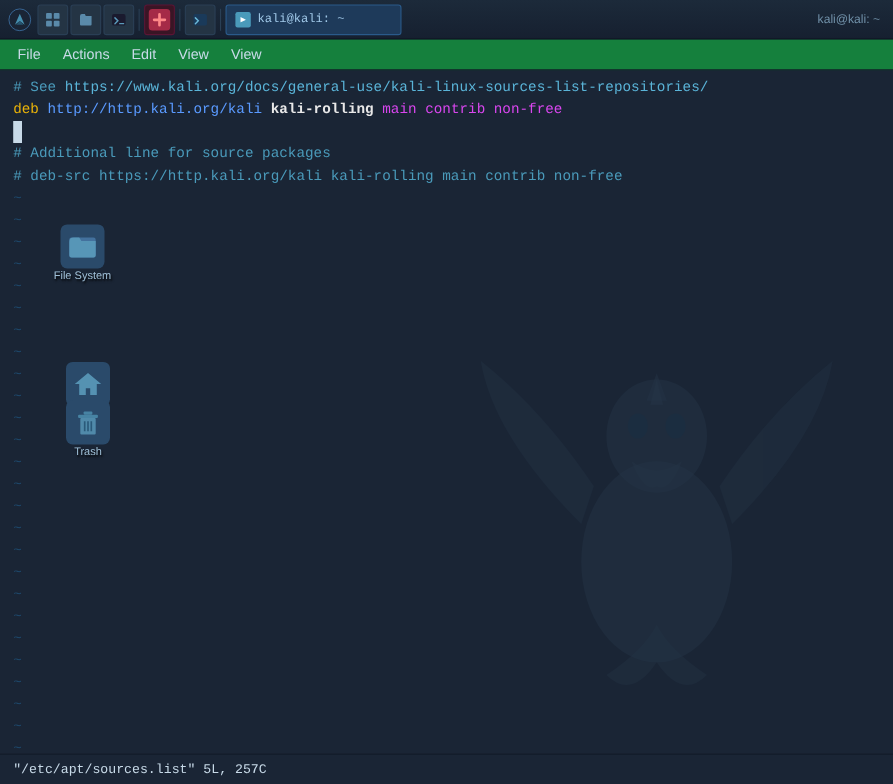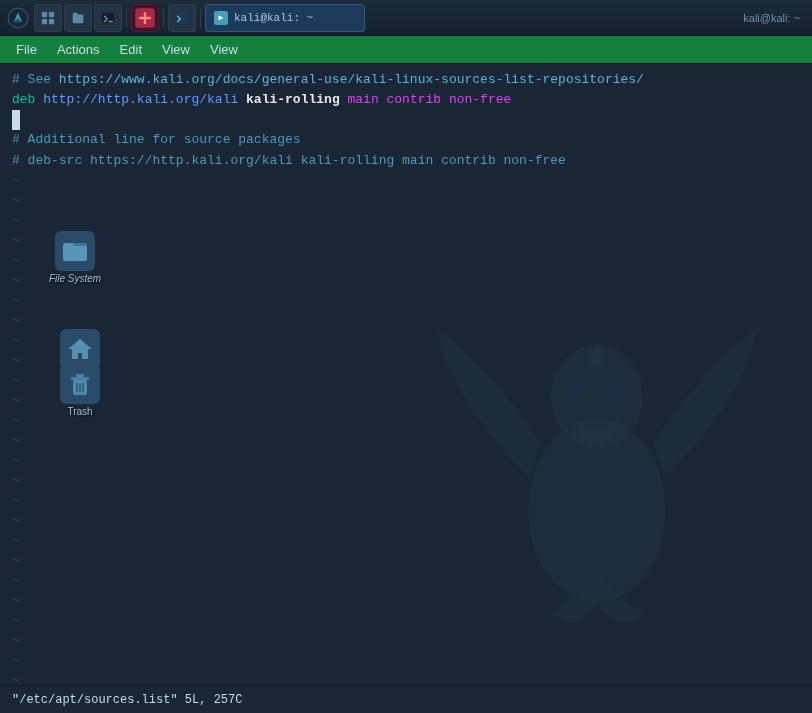--- a/index.html
+++ b/index.html
@@ -179,21 +179,21 @@
     .tilde {
       color: #1e4a6e;
       font-size: 13px;
       font-family: 'Courier New', Courier, monospace;
       line-height: 1.55;
       height: 20px;
     }
 
     .c-comment { color: #4a9aba; }
     .c-url { color: #5ab4d8; }
-    .c-deb { color: #14b8a6; }
+    .c-deb { color: #eab308; }
     .c-deburl { color: #5a9aff; }
     .c-bold { color: #e8e8e8; font-weight: bold; }
     .c-main { color: #d946ef; }
     .c-cursor {
       background: #c8dae8;
       color: #1a2535;
       width: 8px;
       display: inline-block;
     }
 
@@ -333,21 +333,21 @@
       <ellipse cx="135" cy="72" rx="8" ry="10" fill="#1a6a9a" opacity="0.7"></ellipse>
       <ellipse cx="165" cy="72" rx="8" ry="10" fill="#1a6a9a" opacity="0.7"></ellipse>
 
       <path d="M130 100 Q150 115 170 100 Q160 125 150 120 Q140 125 130 100 Z" opacity="0.5"></path>
 
       <path d="M150 35 L145 55 L155 55 Z" opacity="0.6"></path>
       <path d="M150 30 L142 52 L158 52 Z" opacity="0.5"></path>
     </g>
   </svg>
 
-  <div class="desktop-icon" style="top: 167px; left: 40px; font-style: italic;">
+  <div class="desktop-icon" style="top: 140px; left: 40px;">
     <div class="desktop-icon-img">
       <svg width="28" height="28" viewBox="0 0 28 28" fill="none">
         <rect x="2" y="6" width="24" height="18" rx="2" fill="#4a7aaa" opacity="0.8"></rect>
         <path d="M2 10 Q2 6 6 6 L11 6 L13 9 L26 9 Q26 9 26 11 L26 22 Q26 24 24 24 L4 24 Q2 24 2 22 Z" fill="#5a9aba" opacity="0.9"></path>
       </svg>
     </div>
     <span class="desktop-icon-label">File System</span>
   </div>
 
   <div class="desktop-icon" style="top: 265px; left: 45px;">

